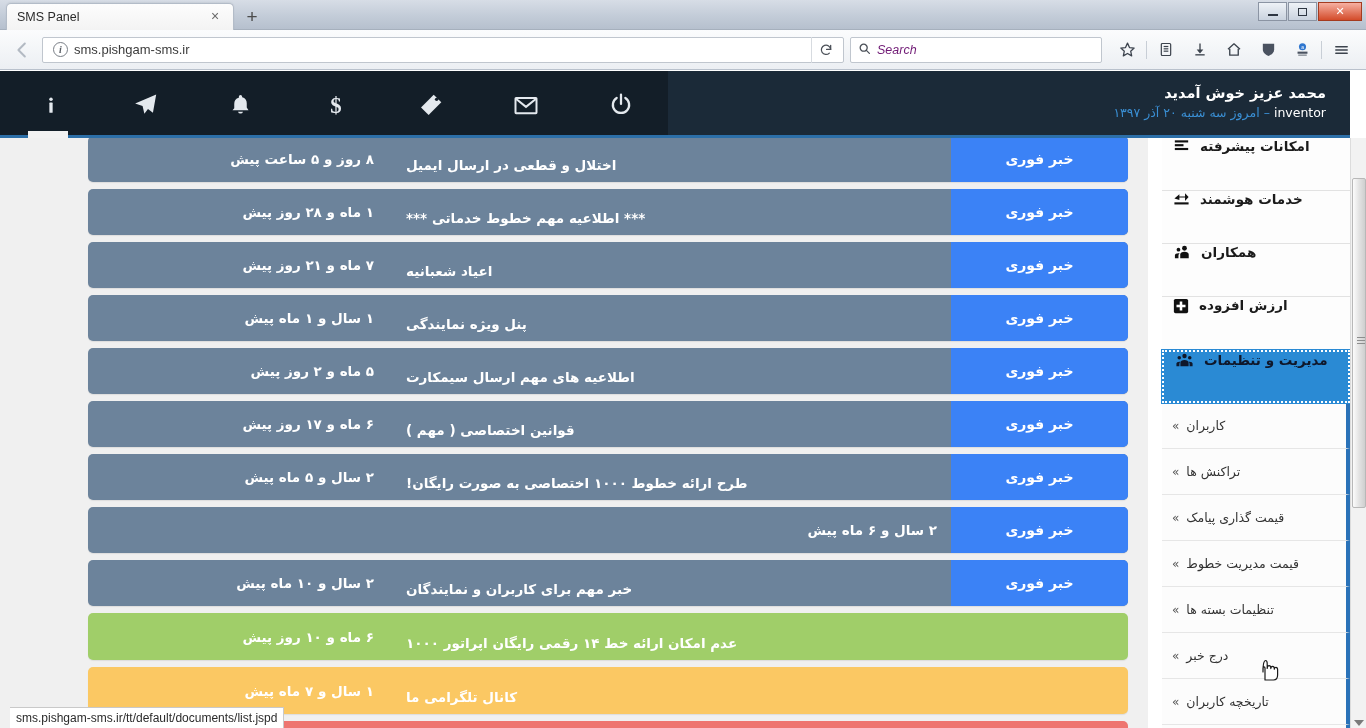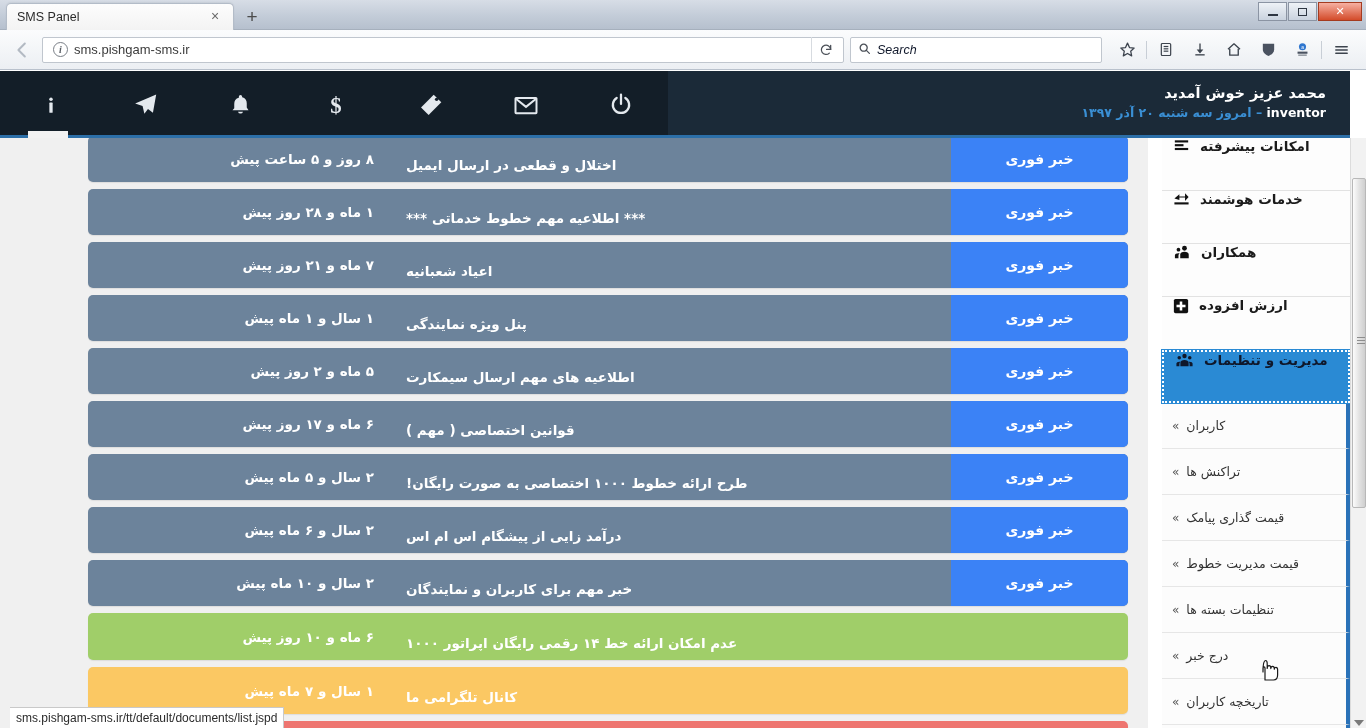--- a/index.html
+++ b/index.html
@@ -84,21 +84,21 @@
   .reload-btn {
     width: 28px; height: 26px; display: flex; align-items: center; justify-content: center;
     font-size: 15px; color: #4b5058; cursor: pointer; border-left: 1px solid #d7dbe0;
     font-family: "Liberation Sans", sans-serif;
   }
   .searchbar {
     width: 252px; height: 26px; margin-left: 6px; background: #fff;
     border: 1px solid #c0c6ce; border-radius: 2px;
     display: flex; align-items: center; padding: 0 7px; gap: 6px;
   }
-  .search-ph { font-size: 12.5px; color: #0f172a; font-style: italic; font-family: "Liberation Sans", sans-serif; }
+  .search-ph { font-size: 12.5px; color: #701a75; font-style: italic; font-family: "Liberation Sans", sans-serif; }
   .nav-icons { display: flex; align-items: center; gap: 0; margin-left: 8px; }
   .nav-ico {
     width: 34px; height: 30px; display: flex; align-items: center; justify-content: center;
     cursor: pointer; color: #3c434d;
   }
   .nav-sep { width: 1px; height: 18px; background: #c8ced6; margin: 0 2px; }
 
   
   .viewport {
     position: absolute; top: 71px; left: 0; width: 1366px; height: 657px;
@@ -117,21 +117,21 @@
   }
   .rail-ico {
     width: 95px; height: 67px; display: flex; align-items: center; justify-content: center;
     color: #e4e9ee; cursor: pointer;
   }
   .rail-ico:first-child { width: 95px; }
   .welcome {
     position: absolute; top: 12px; right: 24px; text-align: right; direction: rtl;
   }
   .welcome-1 { color: #ffffff; font-size: 14.5px; font-weight: bold; line-height: 20px; }
-  .welcome-2 { font-size: 12.5px; line-height: 20px; color: #3a8fd4; font-weight: bold; }
+  .welcome-2 { font-size: 12.5px; line-height: 20px; color: #3a8fd4; font-weight: normal; }
   .welcome-2 .uname { color: #ffffff; }
 
   
   .rail-active-bar {
     position: absolute; top: 64px; left: 0; width: 1350px; height: 3px; background: #2c6fa8;
   }
   .rail-active-notch {
     position: absolute; top: 60px; left: 28px; width: 40px; height: 7px; background: #f2f2f2;
   }
 
@@ -433,21 +433,20 @@
         <div class="news-row gray">
           <div class="badge">خبر فوری</div>
           <div class="news-title">طرح ارائه خطوط ۱۰۰۰ اختصاصی به صورت رایگان!</div>
           <div class="news-age">
               <span>۲ سال و ۵ ماه پیش</span>
             </div>
         </div>
 
         <div class="news-row gray">
           <div class="badge">خبر فوری</div>
-          <div class="news-title">درآمد زایی از پیشگام اس ام اس</div>
           <div class="news-age">
               <span>۲ سال و ۶ ماه پیش</span>
             </div>
         </div>
 
         <div class="news-row gray">
           <div class="badge">خبر فوری</div>
           <div class="news-title">خبر مهم برای کاربران و نمایندگان</div>
           <div class="news-age">
               <span>۲ سال و ۱۰ ماه پیش</span>

